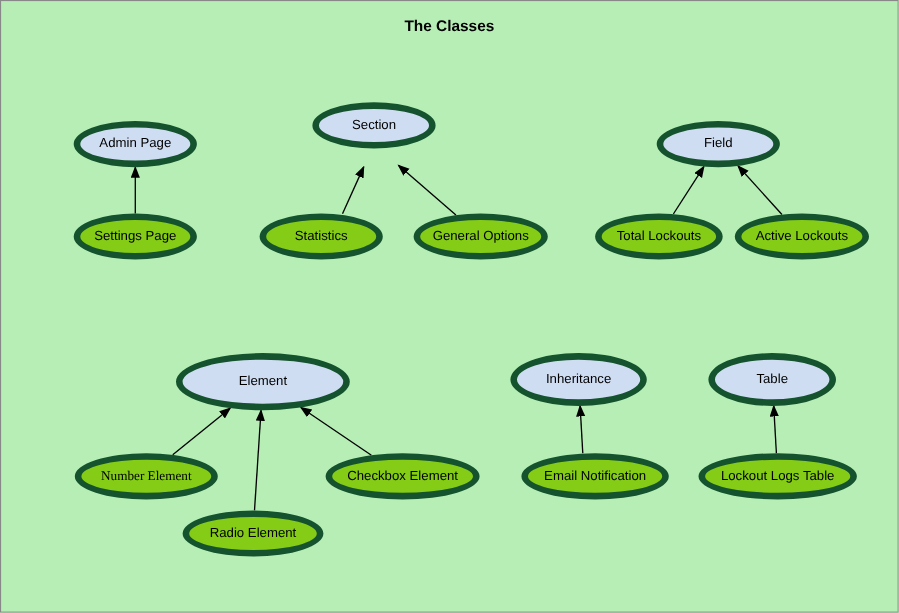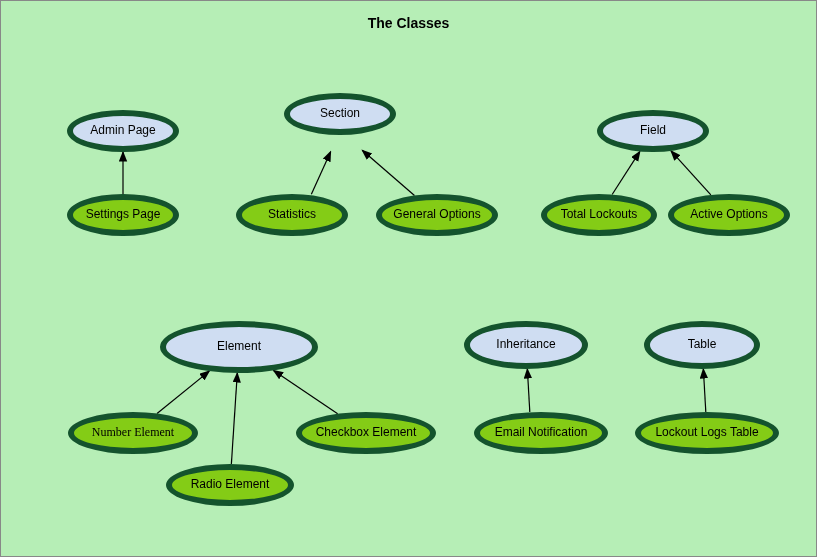--- a/index.html
+++ b/index.html
@@ -113,21 +113,21 @@
   </svg>
 
   <div id="nodes">
       <div class="node parent" style="left: 66px; top: 109px; width: 112px; height: 42px;">Admin Page</div>
       <div class="node child" style="left: 66px; top: 193px; width: 112px; height: 42px;">Settings Page</div>
       <div class="node parent" style="left: 283px; top: 92px; width: 112px; height: 42px;">Section</div>
       <div class="node child" style="left: 235px; top: 193px; width: 112px; height: 42px;">Statistics</div>
       <div class="node child" style="left: 375px; top: 193px; width: 122px; height: 42px;">General Options</div>
       <div class="node parent" style="left: 596px; top: 109px; width: 112px; height: 42px;">Field</div>
       <div class="node child" style="left: 540px; top: 193px; width: 116px; height: 42px;">Total Lockouts</div>
-      <div class="node child" style="left: 667px; top: 193px; width: 122px; height: 42px;">Active Options</div>
+      <div class="node child" style="left: 667px; top: 193px; width: 122px; height: 42px;">Active Lockouts</div>
       <div class="node parent" style="left: 159px; top: 320px; width: 158px; height: 52px;">Element</div>
       <div class="node child" style="left: 67px; top: 411px; width: 130px; height: 42px; font-family: Liberation Serif, serif;">Number Element</div>
       <div class="node child" style="left: 165px; top: 463px; width: 128px; height: 42px;">Radio Element</div>
       <div class="node child" style="left: 295px; top: 411px; width: 140px; height: 42px;">Checkbox Element</div>
       <div class="node parent" style="left: 463px; top: 320px; width: 124px; height: 48px;">Inheritance</div>
       <div class="node child" style="left: 473px; top: 411px; width: 134px; height: 42px;">Email Notification</div>
       <div class="node parent" style="left: 643px; top: 320px; width: 116px; height: 48px;">Table</div>
       <div class="node child" style="left: 634px; top: 411px; width: 144px; height: 42px;">Lockout Logs Table</div>
     </div>
 </div>

